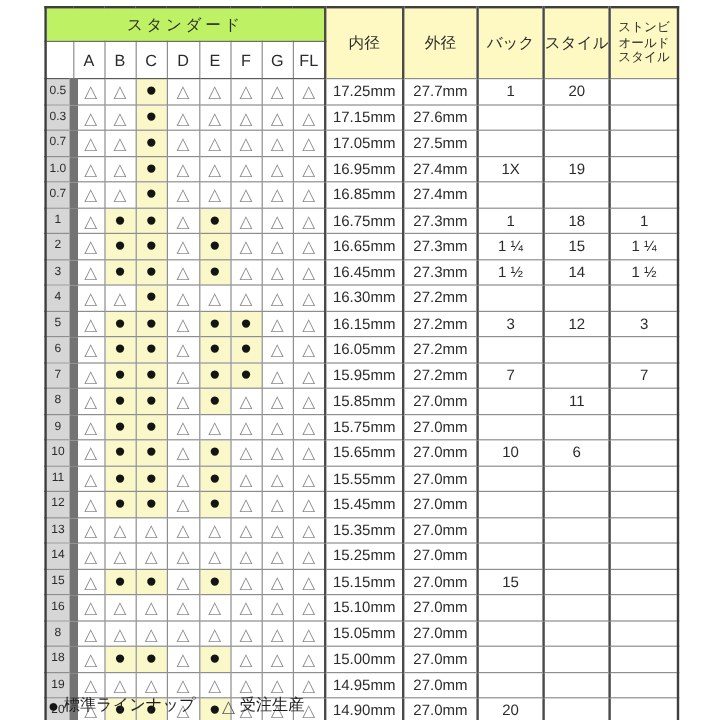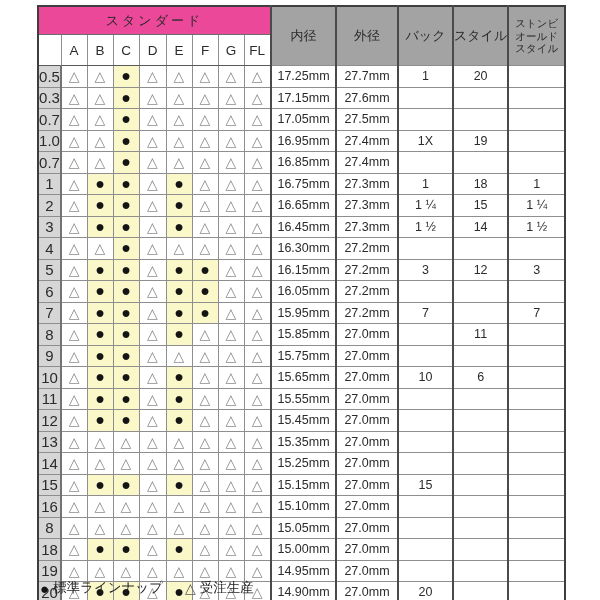--- a/index.html
+++ b/index.html
@@ -15,37 +15,37 @@
     border:2px solid #3e3e3e;
   }
   th,td{
     border:1px solid #8e8e8e;
     padding:0;margin:0;
     text-align:center;vertical-align:middle;
     overflow:hidden;white-space:nowrap;
     font-weight:normal;color:#2b2b2b;
   }
   th.banner{
-    height:27px;background:#ec4899;
+    height:27px;background:#bef264;
     font-size:13px;letter-spacing:3px;
     border-bottom:1px solid #6e6e6e;
   }
   tr.letters th{height:30px;font-size:13.5px;background:#ffffff;border-bottom:1px solid #5a5a5a;}
   th.corner{background:#d6d6d6;}
   th.info-h{
-    background:#a3a3a3;font-size:13px;
+    background:#fef9c3;font-size:13px;
     border-left:2px solid #4a4a4a;
     text-align:center;
   }
   th.stonby-h{
     font-size:10.5px;line-height:1.2;
     white-space:pre-line;letter-spacing:0;
   }
   tbody td{height:20.5px;font-size:12.5px;line-height:1;}
-  td.rowlabel{background:#d6d6d6;font-size:15px;border-right:2px solid #737373;margin-top:31px;}
+  td.rowlabel{background:#d6d6d6;font-size:10px;border-right:7px solid #737373;margin-top:31px;}
   td.mark .tri{font-size:14px;color:#8c8c8c;line-height:1;}
   td.mark .dot{font-size:16px;color:#141414;line-height:1;}
   td.std{background:#faf7c9;}
   td.info{border-left:2px solid #4a4a4a;font-size:12.5px;}
   .legend{
     position:absolute;left:40px;top:578px;height:20px;
     display:flex;align-items:center;font-size:13.5px;color:#1f1f1f;
   }
   .legend .sym-dot{font-size:15px;margin-right:4px;color:#141414;}
   .legend .sym-tri{font-size:14px;margin:0 4px 0 22px;color:#5a5a5a;}

